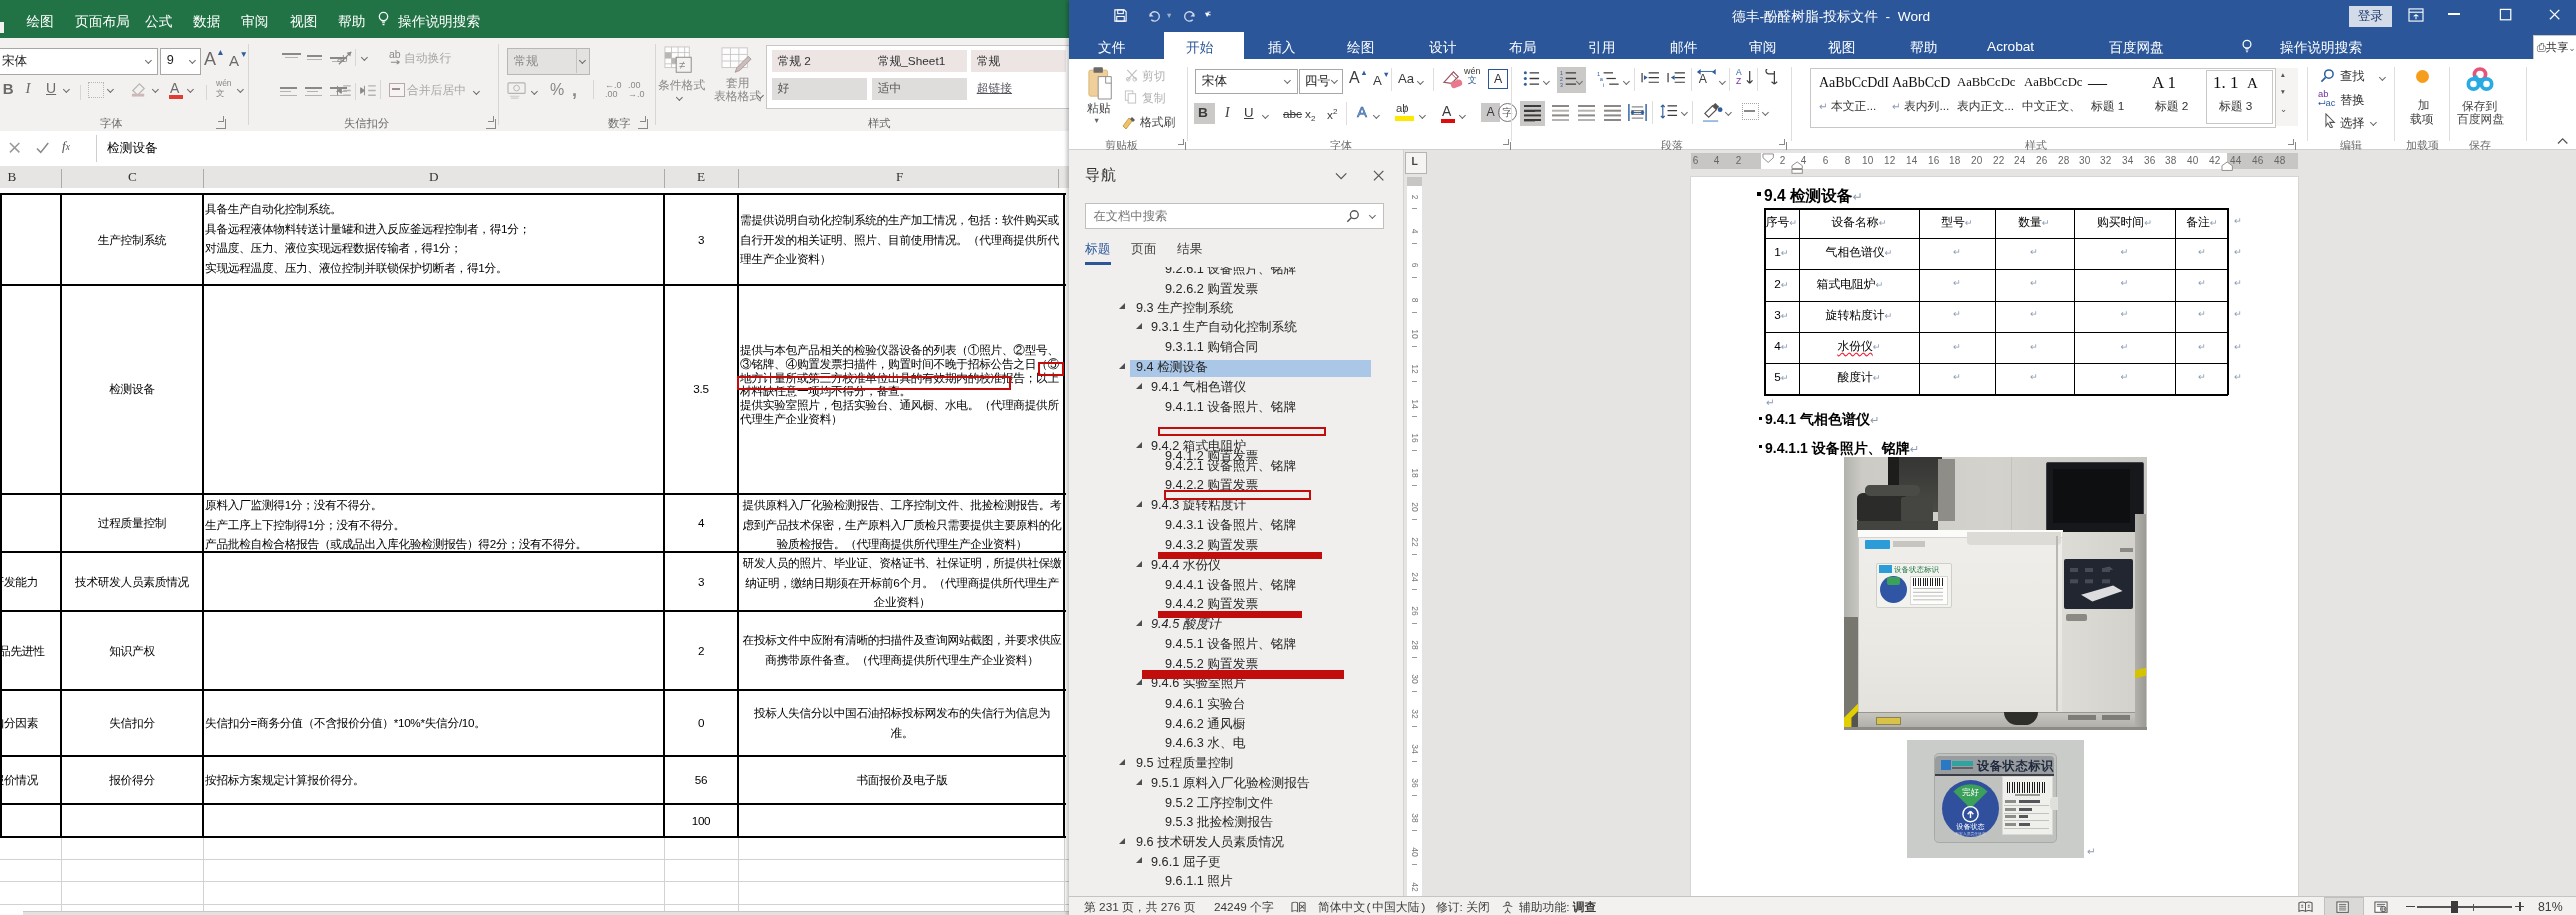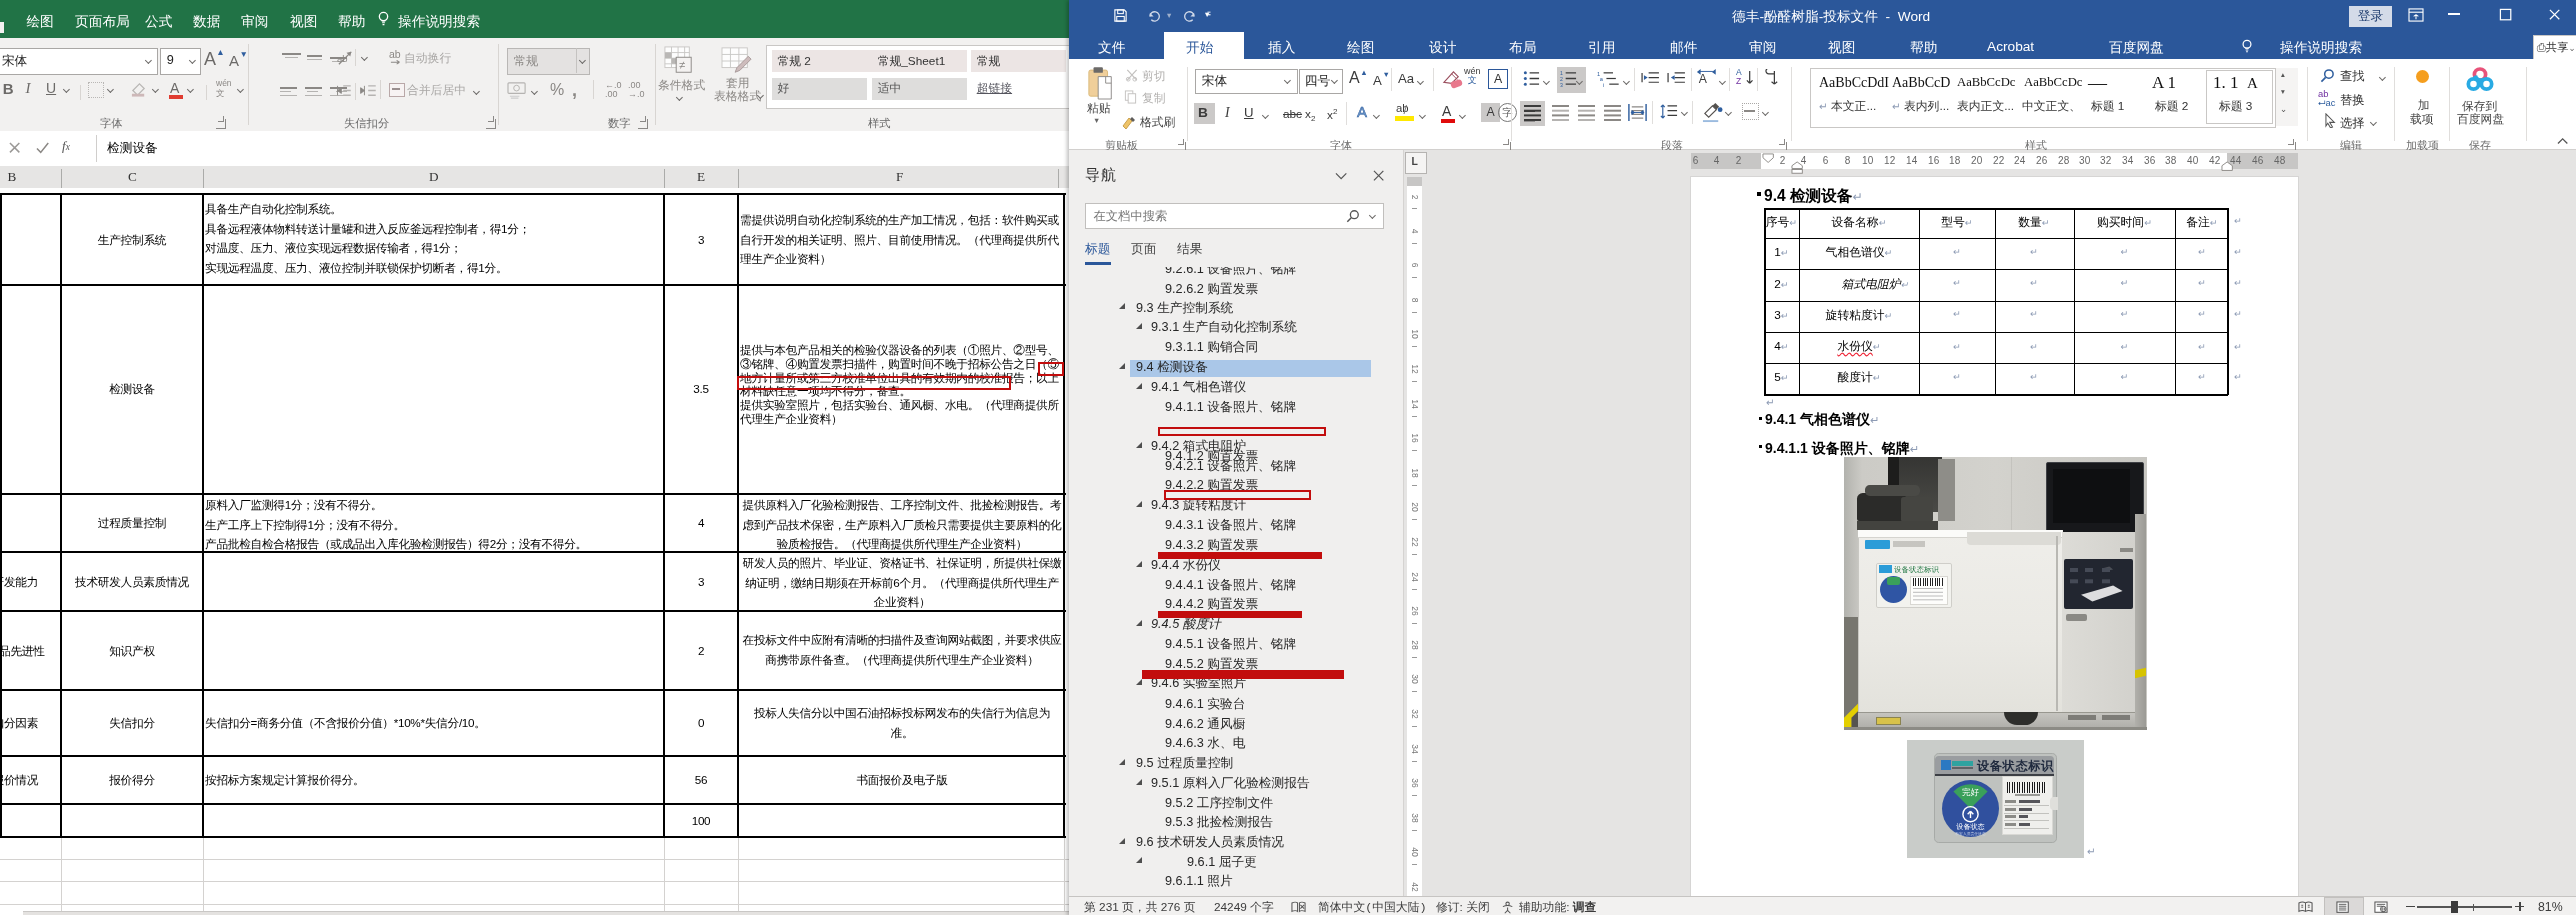--- a/index.html
+++ b/index.html
@@ -704,21 +704,21 @@
   <div class="ab" style="left:670px;top:65px;width:101px;text-align:center;font-size:11.8px;color:#000;white-space:nowrap;"><span style="">购买时间</span><span class="pcr" style="font-size:9.4px;">↵</span></div>
   <div class="ab" style="left:771px;top:65px;width:54px;text-align:center;font-size:11.8px;color:#000;white-space:nowrap;"><span style="">备注</span><span class="pcr" style="font-size:9.4px;">↵</span></div>
   <div class="ab" style="left:360px;top:95px;width:35px;text-align:center;font-size:11.8px;color:#000;white-space:nowrap;"><span style="">1</span><span class="pcr" style="font-size:9.4px;">↵</span></div>
   <div class="ab" style="left:395px;top:95px;width:120px;text-align:center;font-size:11.8px;color:#000;white-space:nowrap;"><span style="">气相色谱仪</span><span class="pcr" style="font-size:9.4px;">↵</span></div>
   <div class="ab pcr" style="left:515px;top:96px;width:76px;text-align:center;font-size:9.4px;">↵</div>
   <div class="ab pcr" style="left:591px;top:96px;width:78px;text-align:center;font-size:9.4px;">↵</div>
   <div class="ab pcr" style="left:670px;top:96px;width:101px;text-align:center;font-size:9.4px;">↵</div>
   <div class="ab pcr" style="left:771px;top:96px;width:54px;text-align:center;font-size:9.4px;">↵</div>
   <div class="ab pcr" style="left:830px;top:96px;font-size:9.4px;">↵</div>
   <div class="ab" style="left:360px;top:127px;width:35px;text-align:center;font-size:11.8px;color:#000;white-space:nowrap;"><span style="">2</span><span class="pcr" style="font-size:9.4px;">↵</span></div>
-  <div class="ab" style="left:411px;top:127px;width:120px;text-align:center;font-size:11.8px;color:#000;white-space:nowrap;font-style:italic;"><span style="">箱式电阻炉</span><span class="pcr" style="font-size:9.4px;">↵</span></div>
+  <div class="ab" style="left:386px;top:127px;width:120px;text-align:center;font-size:11.8px;color:#000;white-space:nowrap;"><span style="">箱式电阻炉</span><span class="pcr" style="font-size:9.4px;">↵</span></div>
   <div class="ab pcr" style="left:515px;top:127px;width:76px;text-align:center;font-size:9.4px;">↵</div>
   <div class="ab pcr" style="left:591px;top:127px;width:78px;text-align:center;font-size:9.4px;">↵</div>
   <div class="ab pcr" style="left:670px;top:127px;width:101px;text-align:center;font-size:9.4px;">↵</div>
   <div class="ab pcr" style="left:771px;top:127px;width:54px;text-align:center;font-size:9.4px;">↵</div>
   <div class="ab pcr" style="left:830px;top:127px;font-size:9.4px;">↵</div>
   <div class="ab" style="left:360px;top:158px;width:35px;text-align:center;font-size:11.8px;color:#000;white-space:nowrap;"><span style="">3</span><span class="pcr" style="font-size:9.4px;">↵</span></div>
   <div class="ab" style="left:395px;top:158px;width:120px;text-align:center;font-size:11.8px;color:#000;white-space:nowrap;"><span style="">旋转粘度计</span><span class="pcr" style="font-size:9.4px;">↵</span></div>
   <div class="ab pcr" style="left:515px;top:158px;width:76px;text-align:center;font-size:9.4px;">↵</div>
   <div class="ab pcr" style="left:591px;top:158px;width:78px;text-align:center;font-size:9.4px;">↵</div>
   <div class="ab pcr" style="left:670px;top:158px;width:101px;text-align:center;font-size:9.4px;">↵</div>
@@ -886,21 +886,21 @@
   <div class="navrow" style="left:96px;top:449px;">9.4.6.2 通风橱</div>
   <div class="navrow" style="left:96px;top:468px;">9.4.6.3 水、电</div>
   <div class="navrow" style="left:67px;top:488px;">9.5 过程质量控制</div>
   <div class="tri" style="left:50px;top:492px;"></div>
   <div class="navrow" style="left:82px;top:508px;">9.5.1 原料入厂化验检测报告</div>
   <div class="tri" style="left:67px;top:512px;"></div>
   <div class="navrow" style="left:96px;top:528px;">9.5.2 工序控制文件</div>
   <div class="navrow" style="left:96px;top:547px;">9.5.3 批捡检测报告</div>
   <div class="navrow" style="left:67px;top:567px;">9.6 技术研发人员素质情况</div>
   <div class="tri" style="left:50px;top:571px;"></div>
-  <div class="navrow" style="left:82px;top:587px;margin-left:36px;">9.6.1 屈子更</div>
+  <div class="navrow" style="left:82px;top:587px;">9.6.1 屈子更</div>
   <div class="tri" style="left:67px;top:590px;"></div>
   <div class="navrow" style="left:96px;top:606px;">9.6.1.1 照片</div>
   </div>
   <div class="redrect" style="left:89px;top:277px;width:164px;height:4.7px;"></div>
   <div class="redrect" style="left:95px;top:340px;width:143px;height:5.7px;"></div>
   <div class="redbar" style="left:89px;top:402px;width:164px;height:6.6px;"></div>
   <div class="redbar" style="left:89px;top:461px;width:144px;height:6.6px;"></div>
   <div class="redbar" style="left:73px;top:520px;width:202px;height:9.4px;"></div>
  </div>
  <div id="wstatus">

